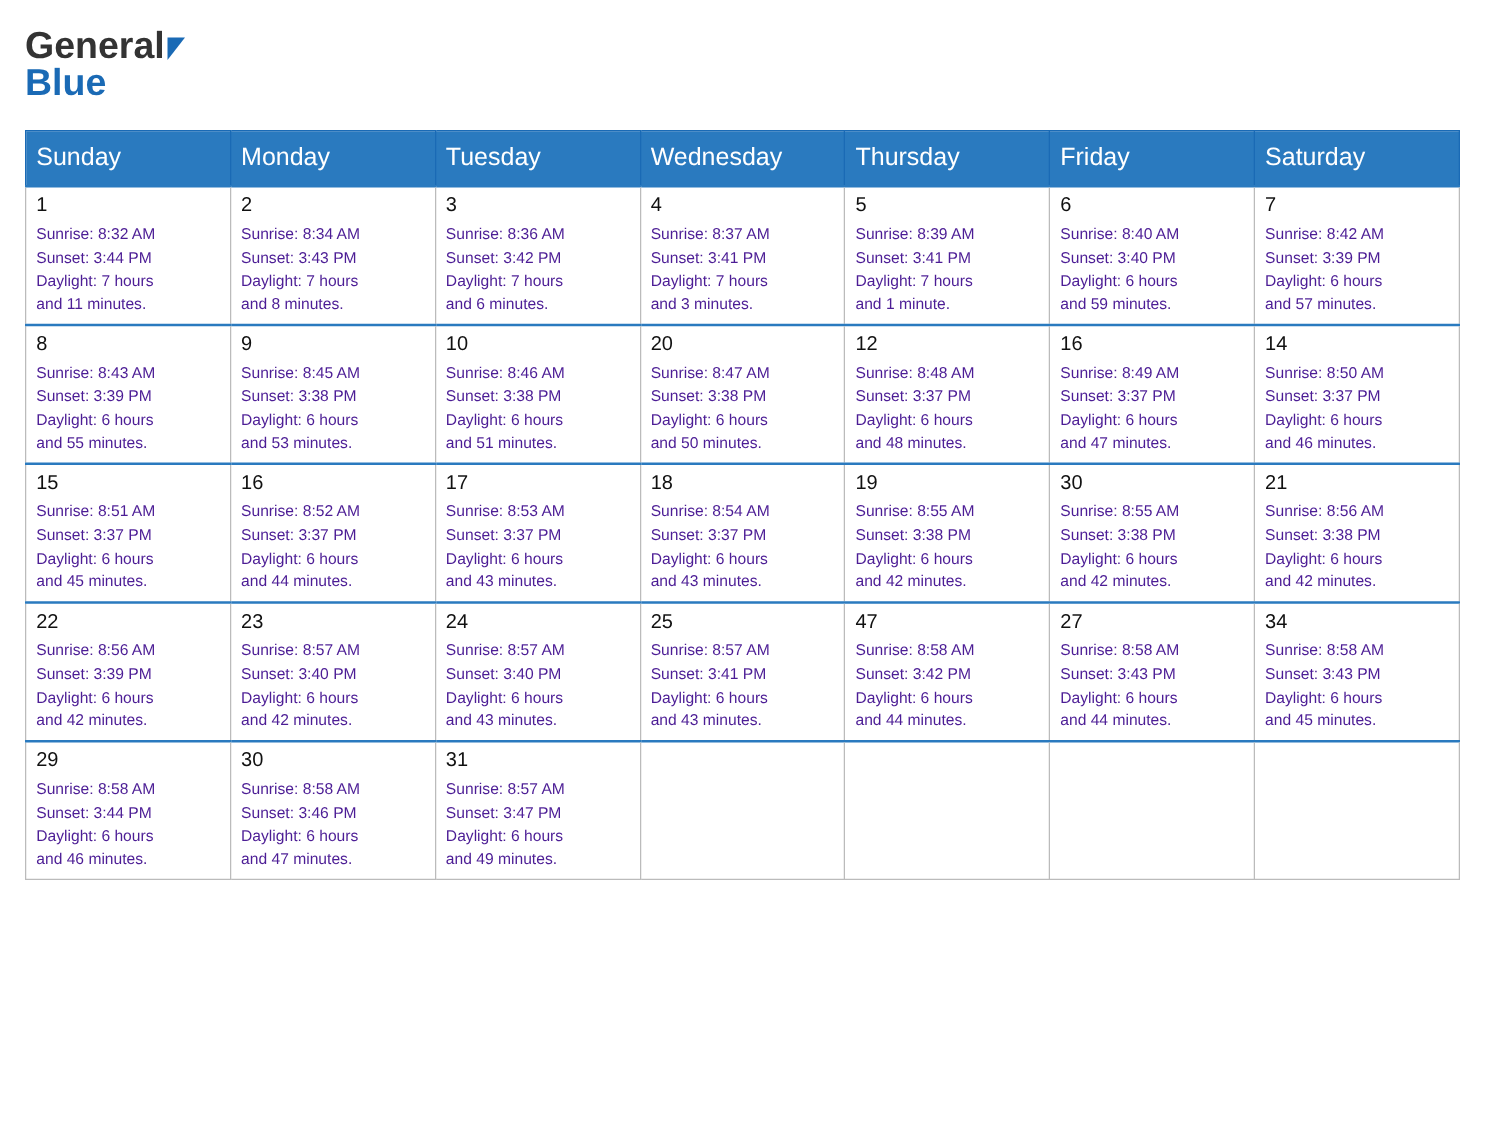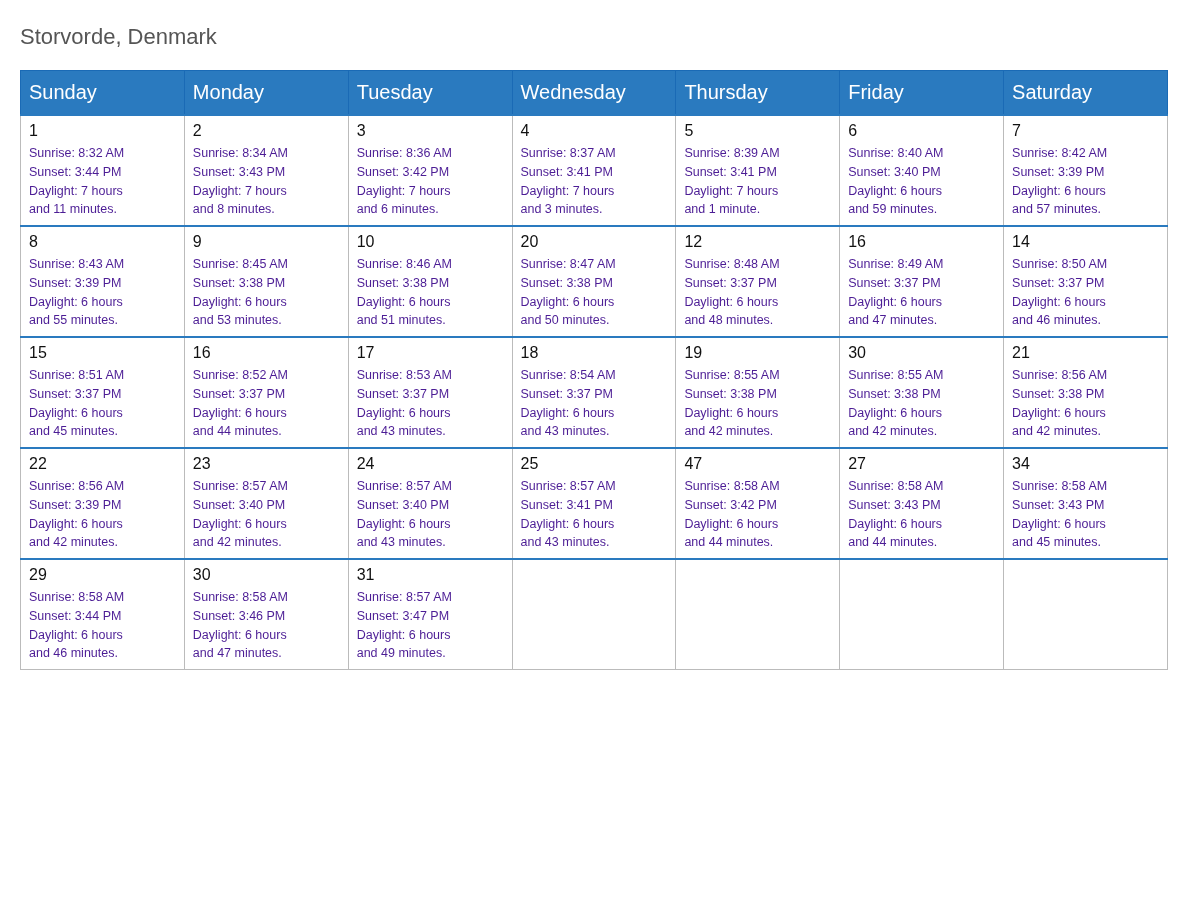--- a/index.html
+++ b/index.html
@@ -99,22 +99,28 @@
       font-size: 30px;
       font-weight: bold;
       color: #1a6ab5;
       margin-top: -4px;
     }
   </style>
 </head>
 <body>
 
 <div class="header-area">
+  <div class="logo">
+    <div class="logo-line1">
+      <span class="logo-general">General</span>
+      <div class="logo-arrow"></div>
+    </div>
+    <div class="logo-line2">Blue</div>
+  </div>
   <div class="title-area">
-    <div class="location-title">Storvorde, Denmark</div>
   </div>
 </div>
 
 <table class="calendar-table">
   <thead>
     <tr>
       <th>Sunday</th>
       <th>Monday</th>
       <th>Tuesday</th>
       <th>Wednesday</th>

